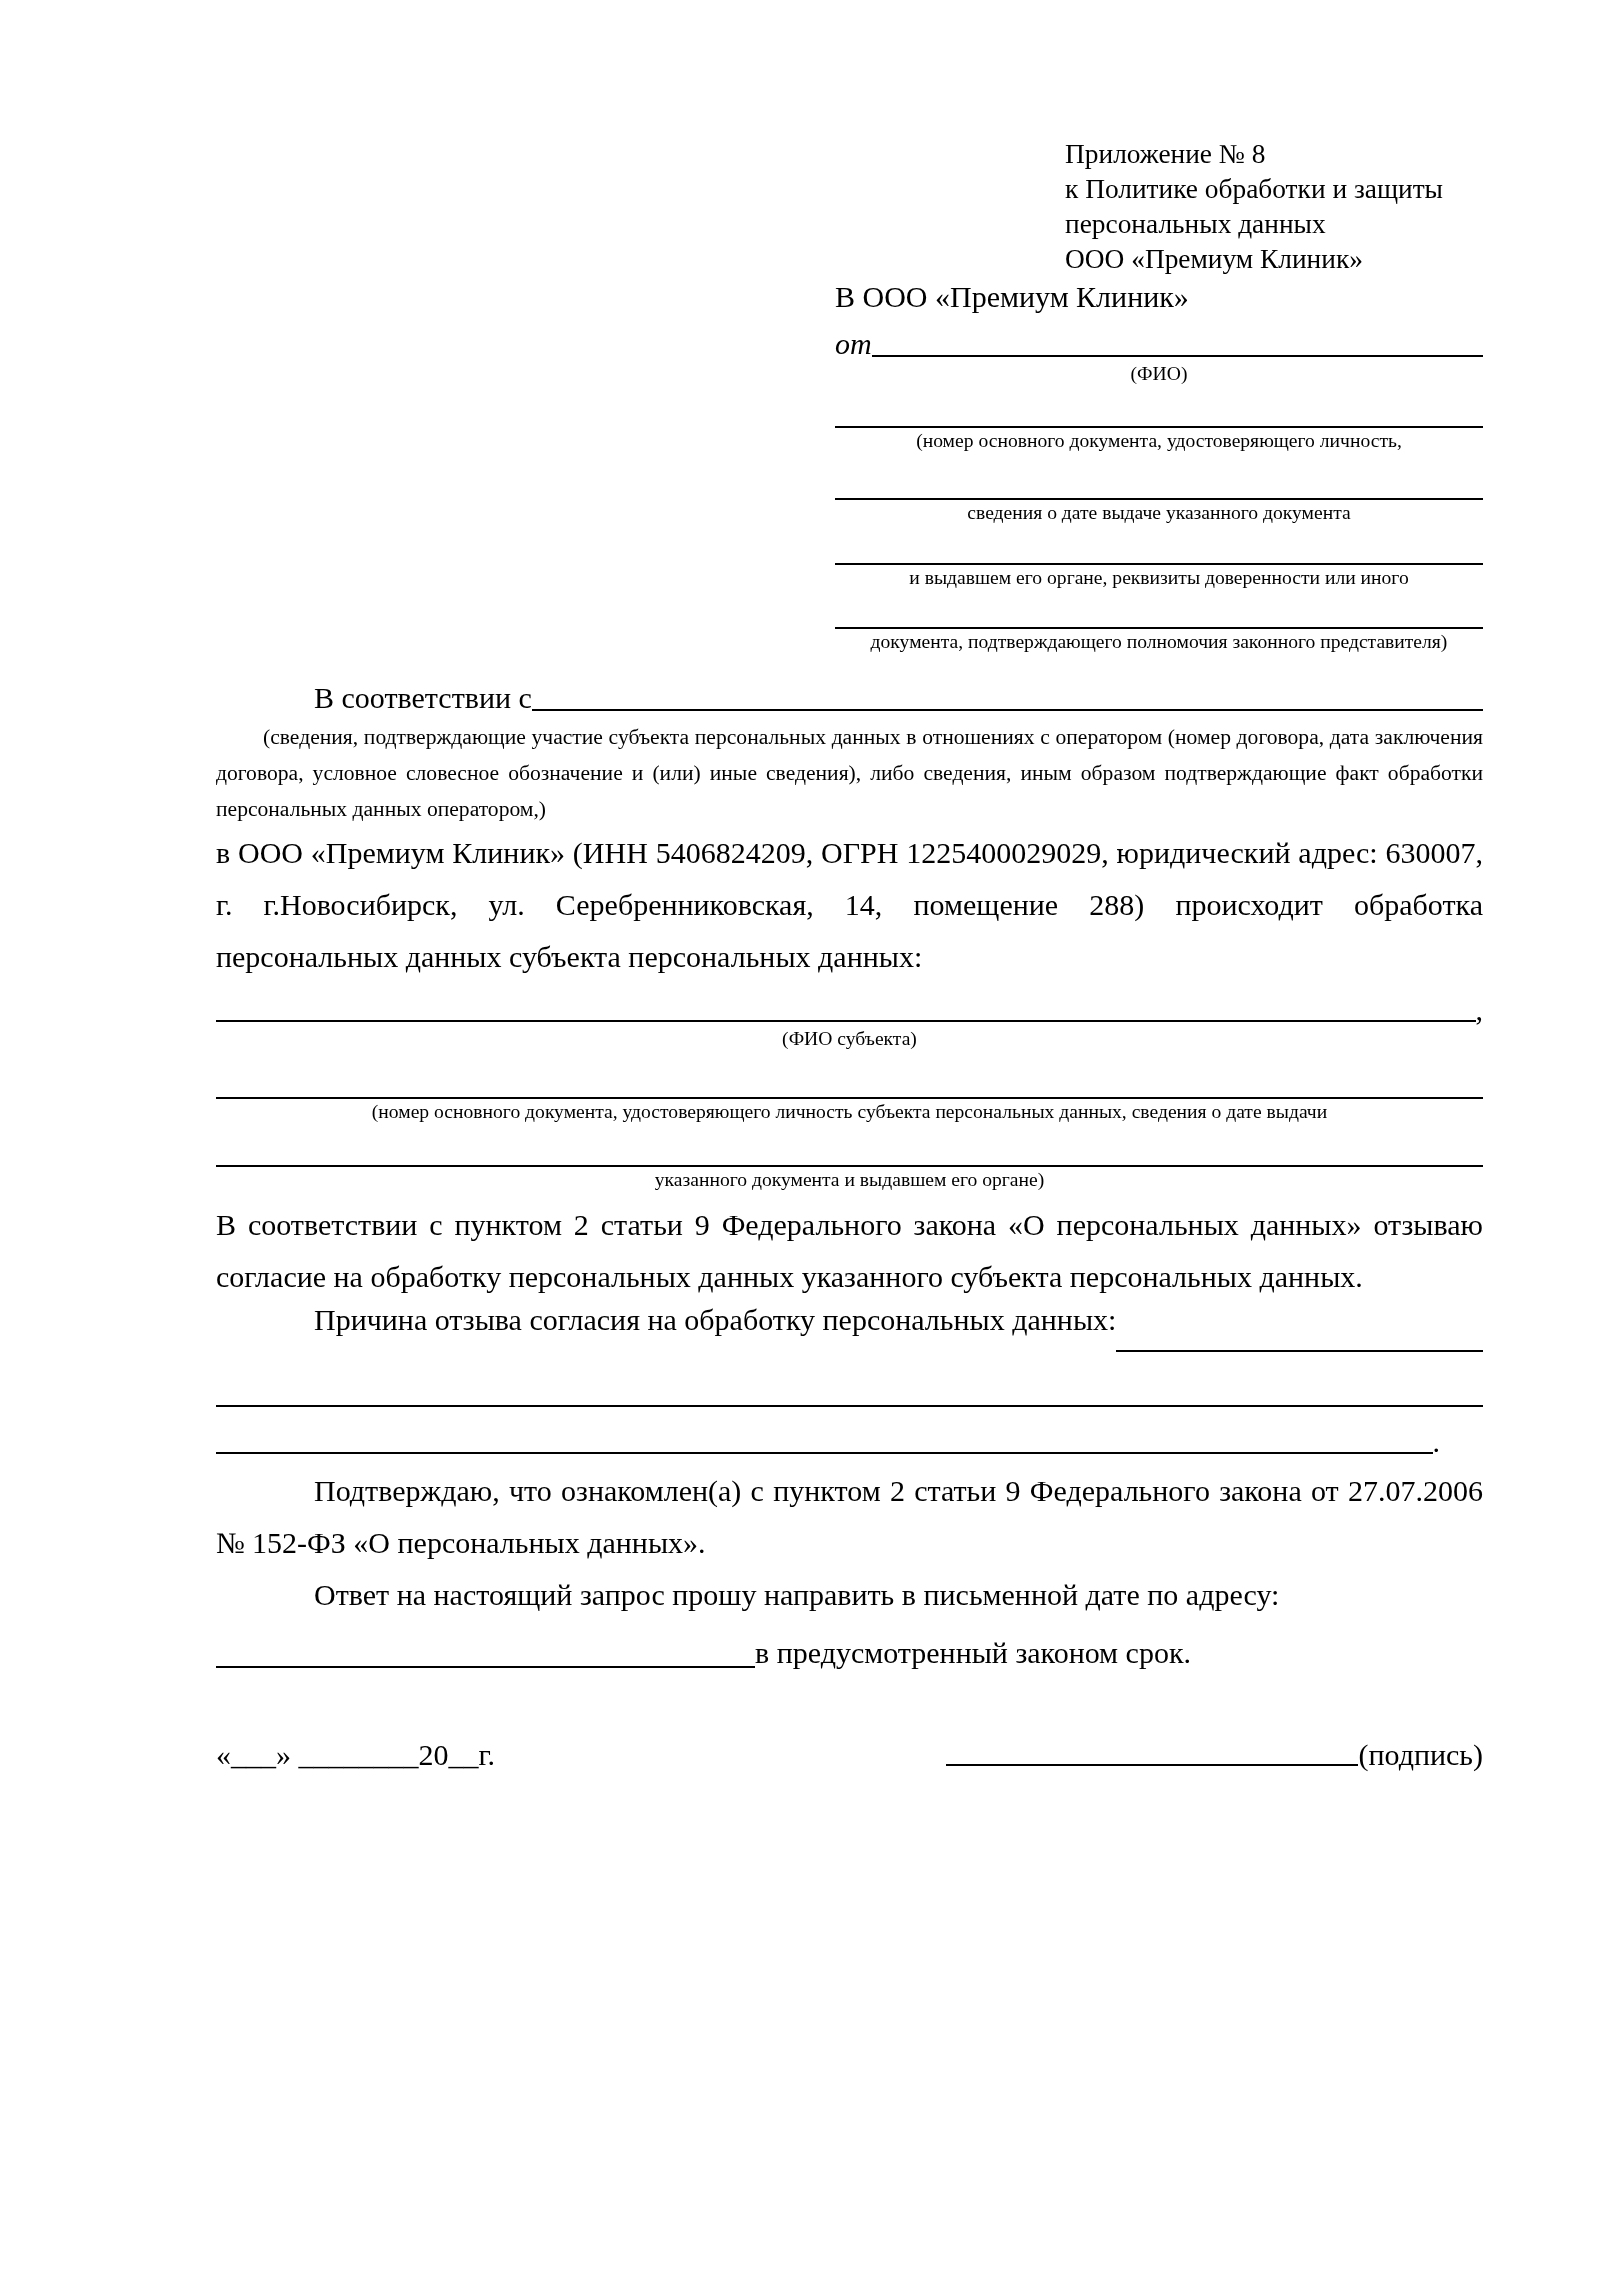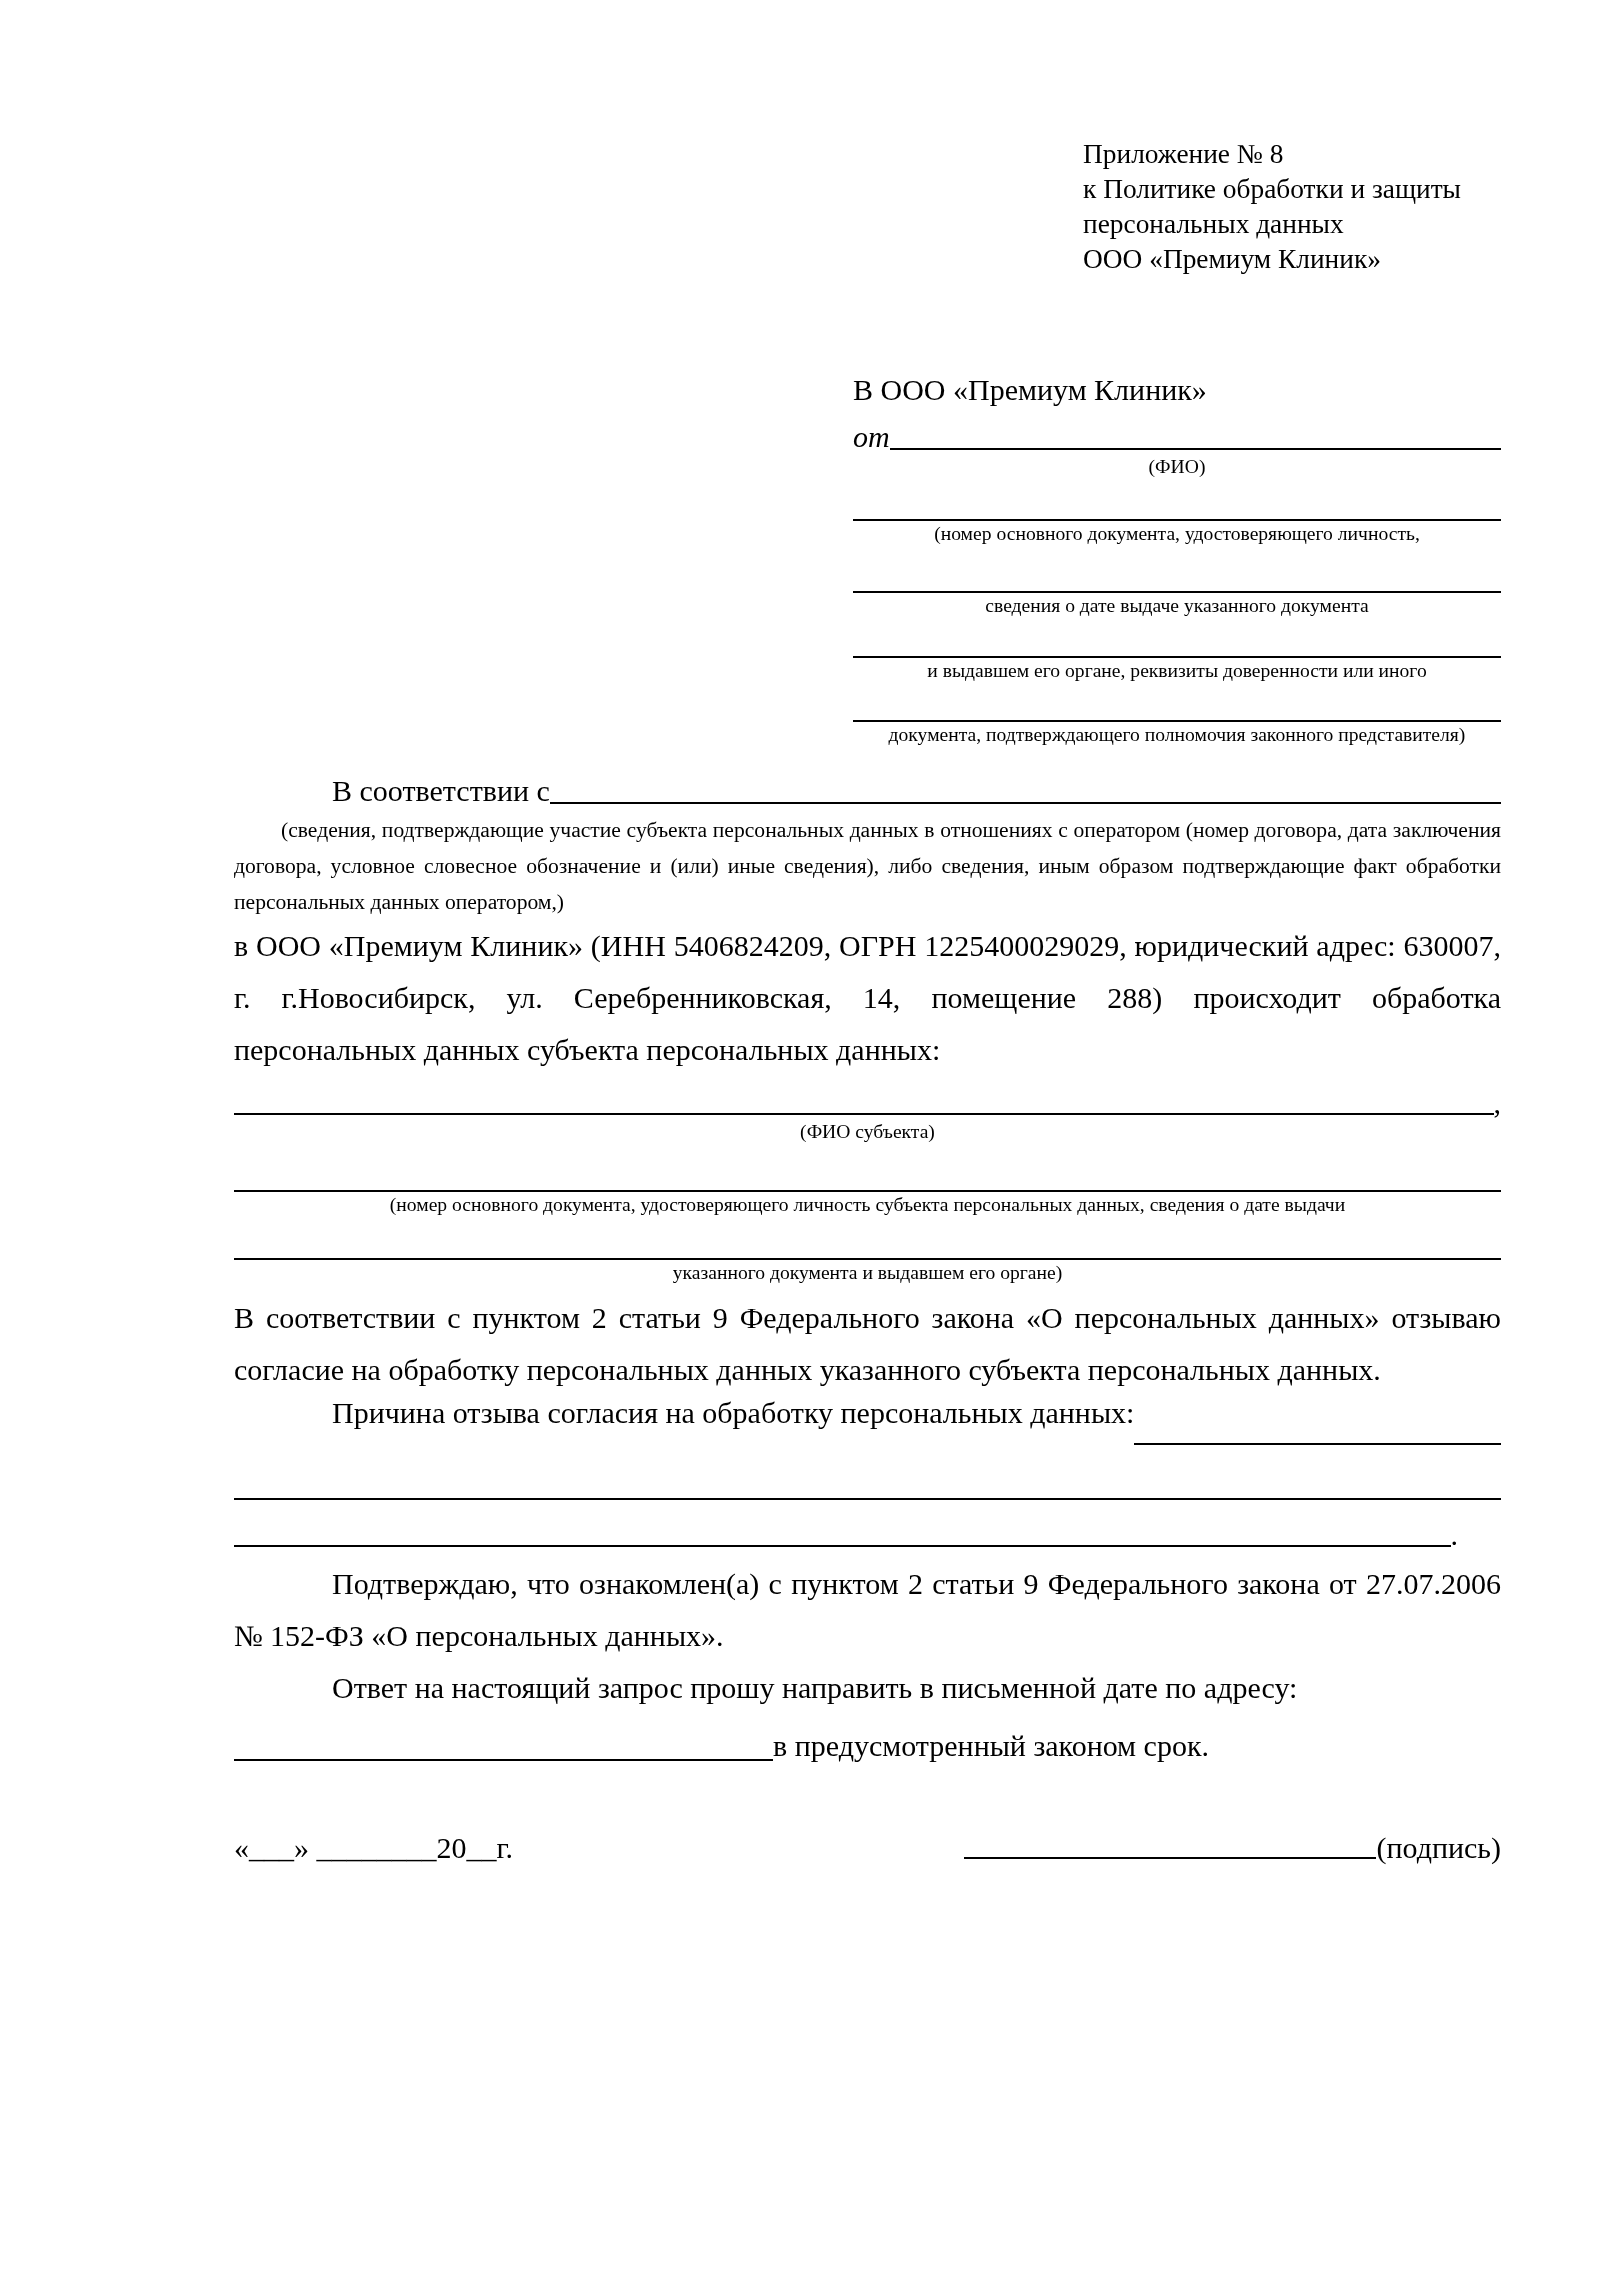--- a/index.html
+++ b/index.html
@@ -11,41 +11,40 @@
     position: relative;
     width: 1621px;
     height: 2293px;
     background: #ffffff;
     color: #000000;
     font-family: "Liberation Serif", "DejaVu Serif", serif;
     overflow: hidden;
   }
   .content {
     position: absolute;
-    left: 234px;
+    left: 216px;
     top: 137px;
     width: 1267px;
   }
   
   .annex-block {
     margin-left: 849px;
     font-size: 27.4px;
     line-height: 35px;
   }
   
   .doc-title {
     margin: 93px 0 0 0;
     font-size: 33px;
     font-weight: bold;
     text-align: center;
     line-height: 46px;
   }
   
   .addressee {
-    margin-top: 93px;
     margin-left: 619px;
     width: 648px;
     font-size: 30px;
   }
   .to-line { line-height: 39px; }
   .from-row {
     display: flex;
     align-items: flex-end;
     height: 45px;
   }

